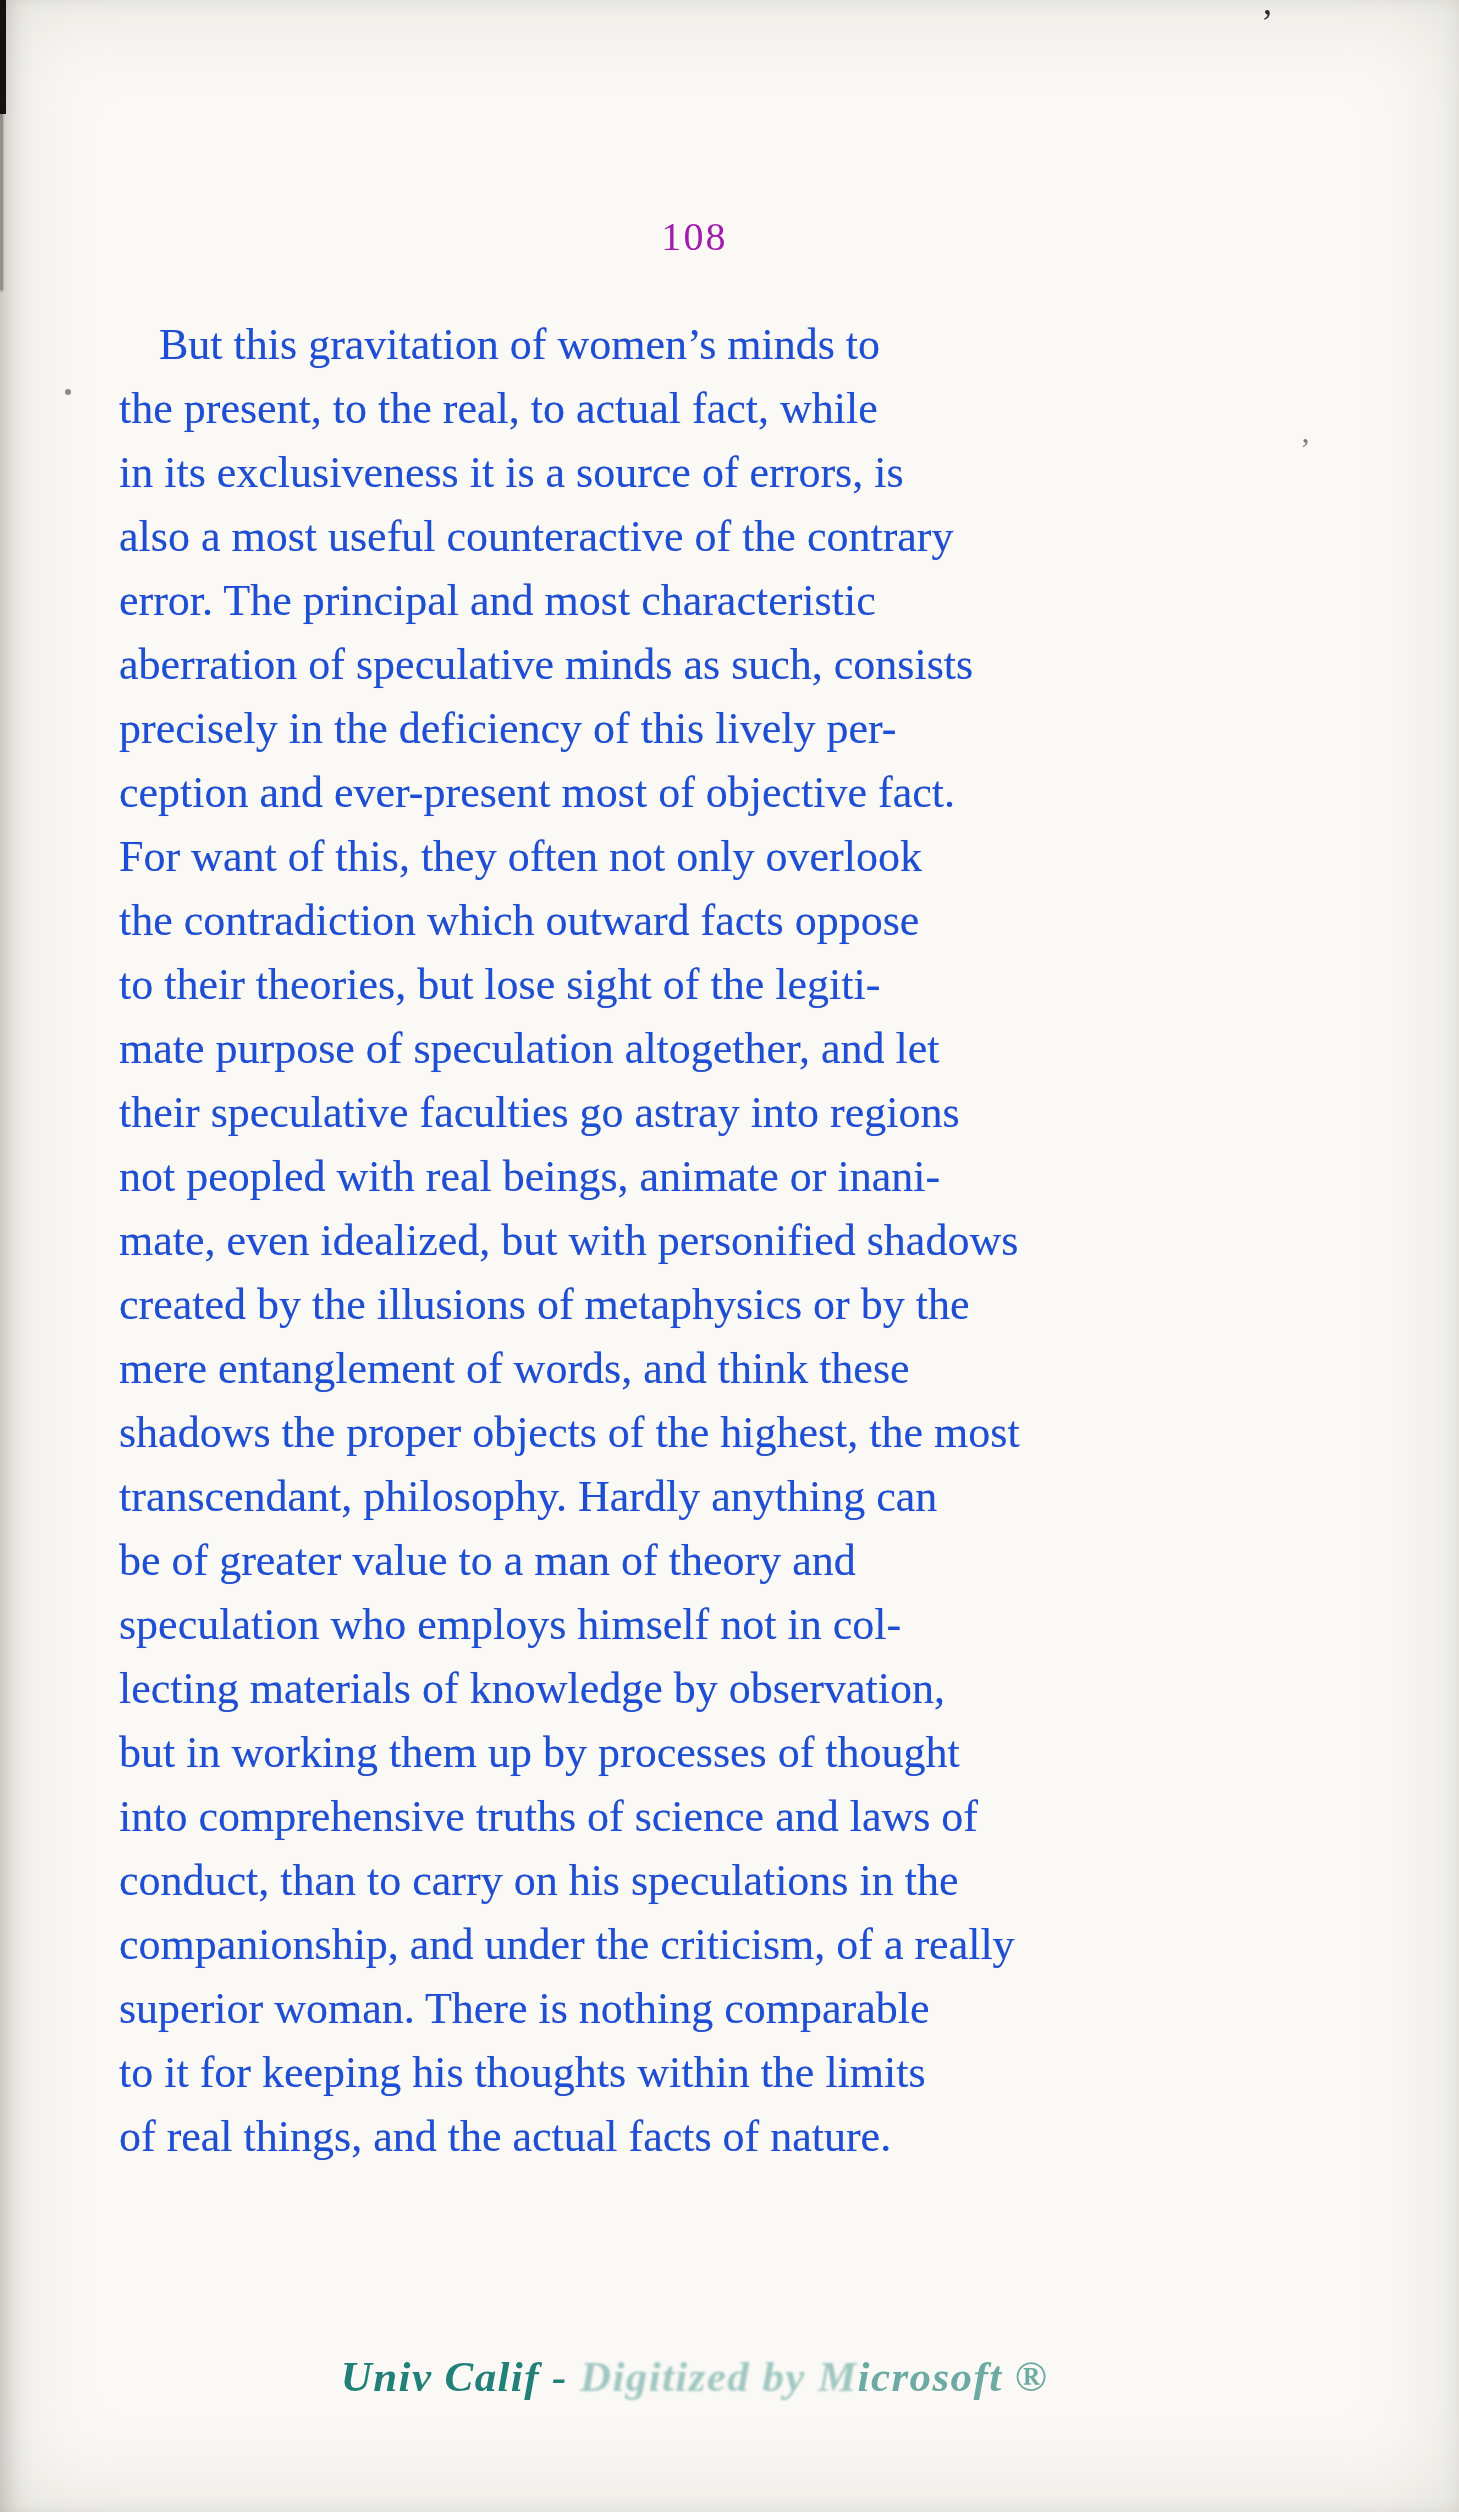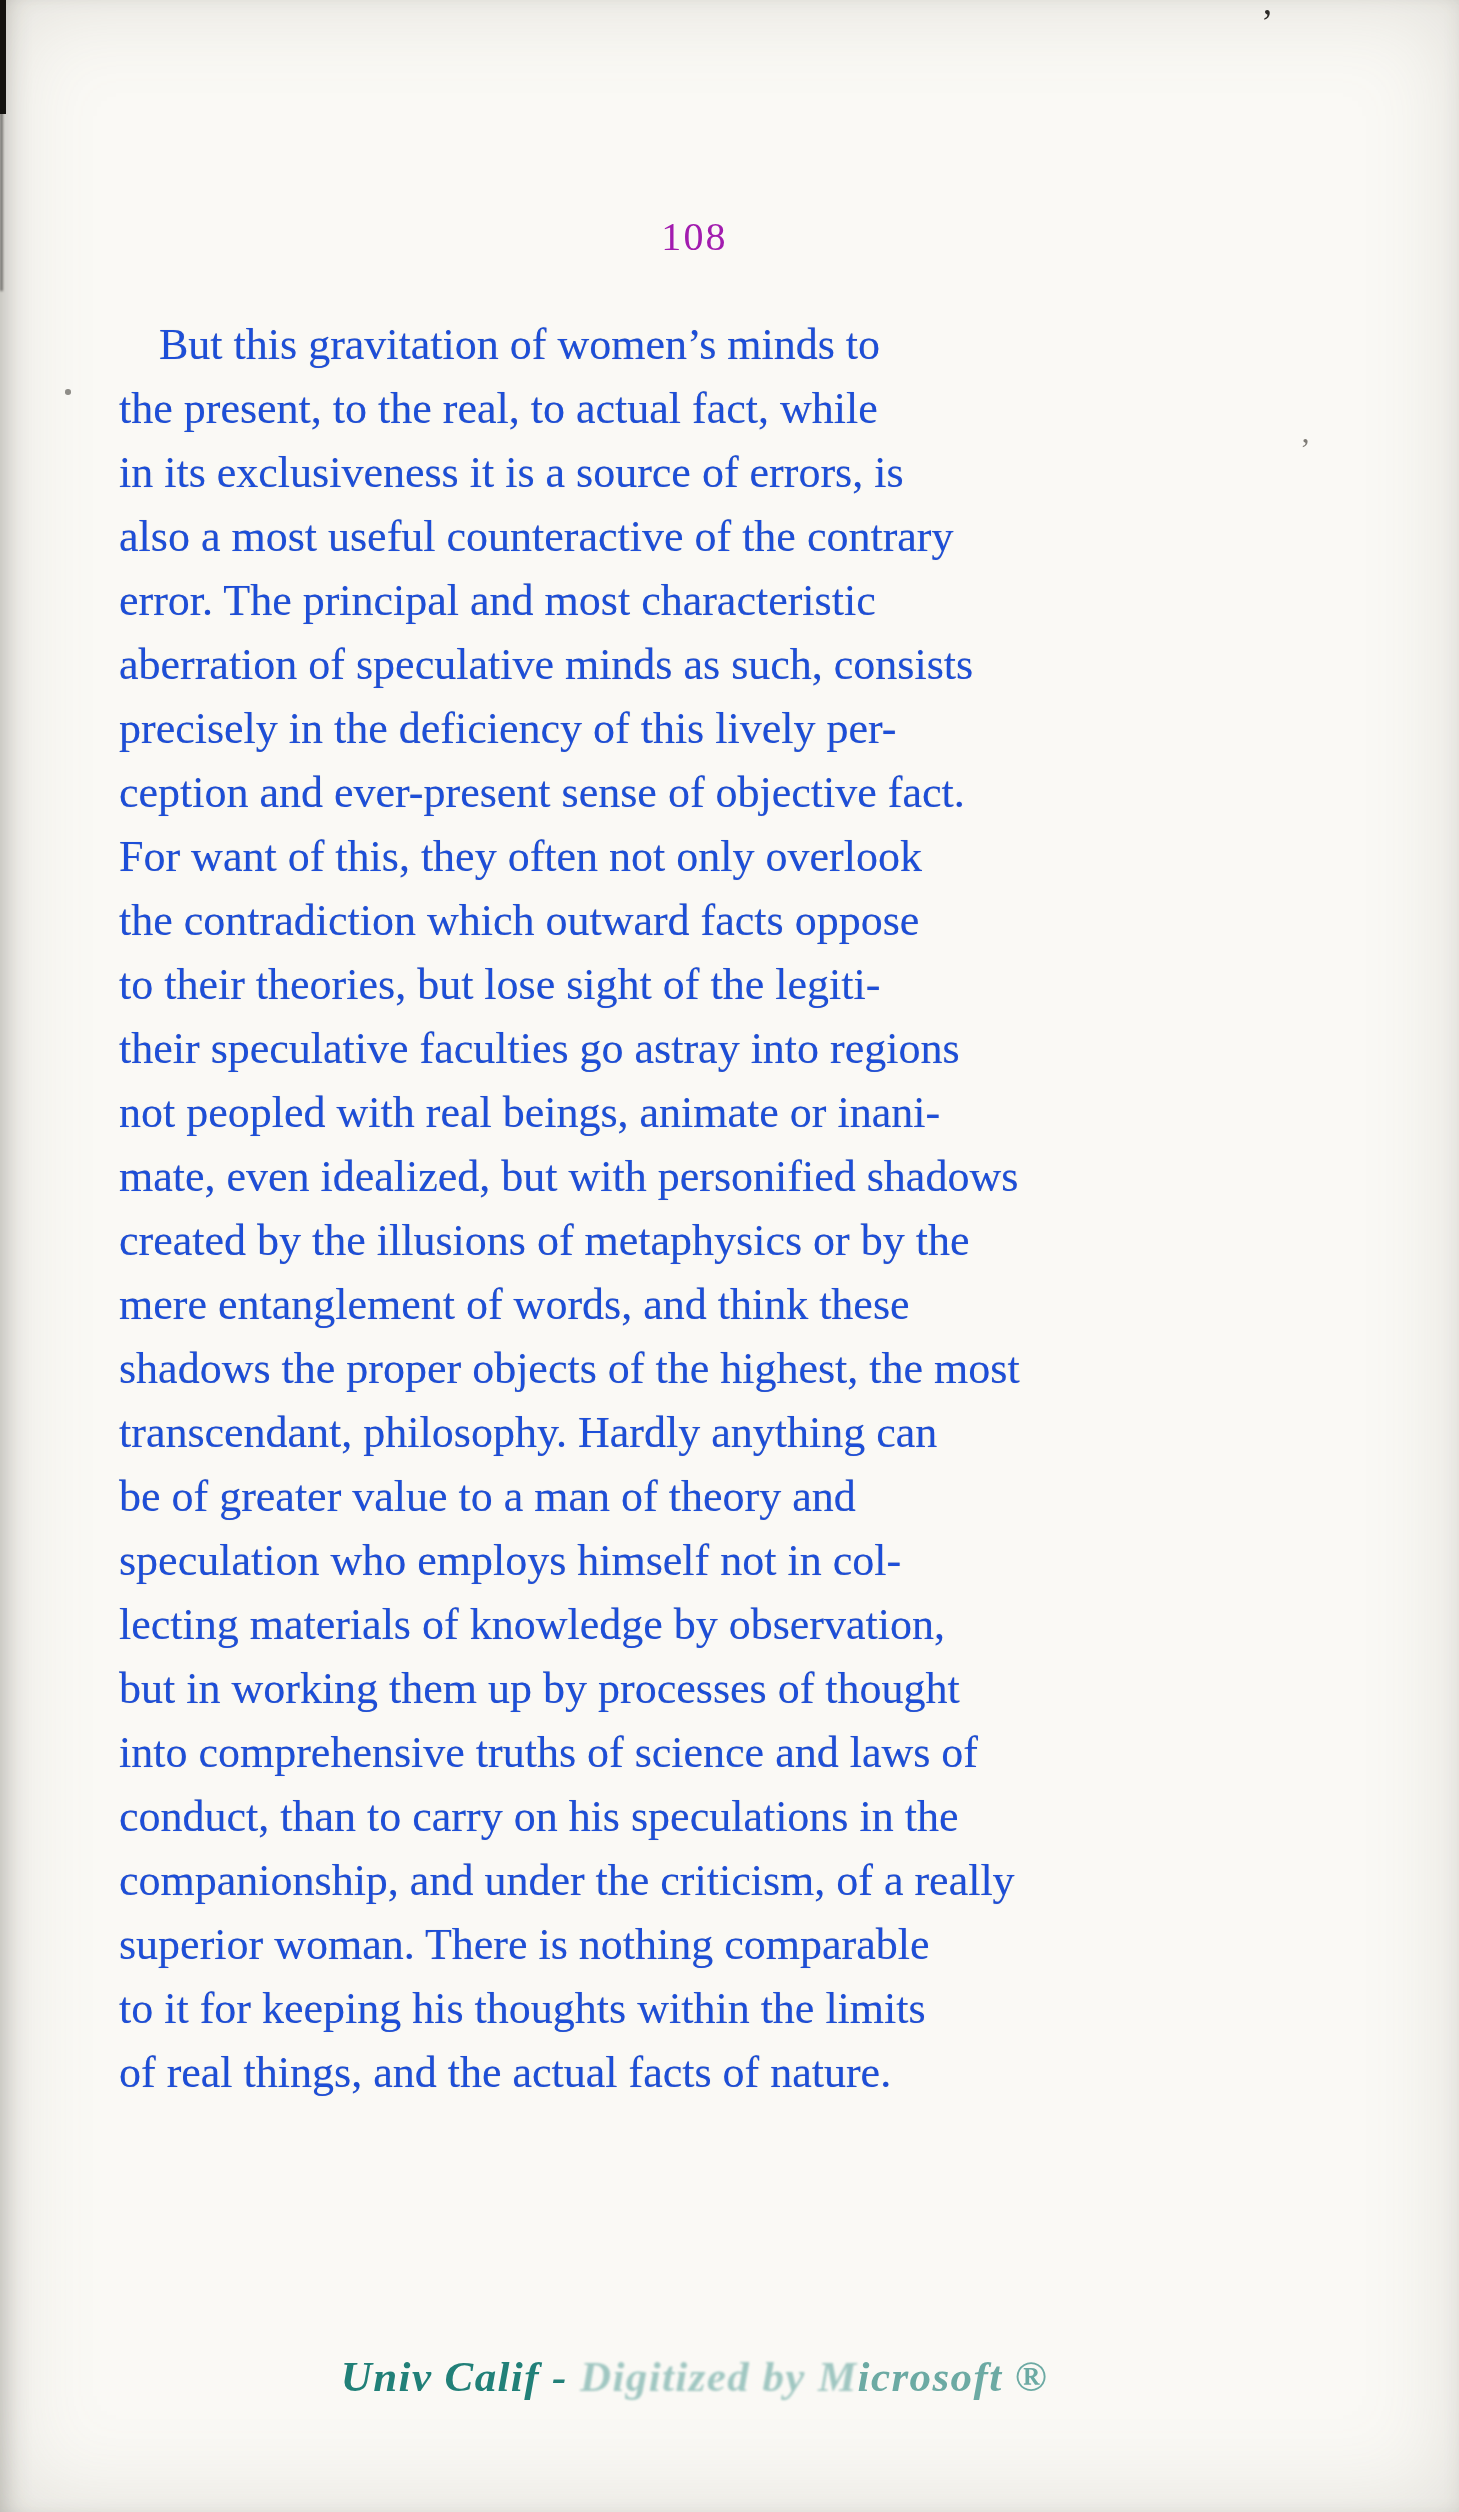--- a/index.html
+++ b/index.html
@@ -135,24 +135,25 @@
   <div class="page-number">108</div>
 
   <div class="body-text">
     <div class="line first">But this gravitation of women’s minds to</div>
     <div class="line">the present, to the real, to actual fact, while</div>
     <div class="line">in its exclusiveness it is a source of errors, is</div>
     <div class="line">also a most useful counteractive of the contrary</div>
     <div class="line">error. The principal and most characteristic</div>
     <div class="line">aberration of speculative minds as such, consists</div>
     <div class="line">precisely in the deficiency of this lively per-</div>
-    <div class="line">ception and ever-present sense of objective fact.</div>
+    <div class="line">ception and ever-present most of objective fact.</div>
     <div class="line">For want of this, they often not only overlook</div>
     <div class="line">the contradiction which outward facts oppose</div>
     <div class="line">to their theories, but lose sight of the legiti-</div>
+    <div class="line">mate purpose of speculation altogether, and let</div>
     <div class="line">their speculative faculties go astray into regions</div>
     <div class="line">not peopled with real beings, animate or inani-</div>
     <div class="line">mate, even idealized, but with personified shadows</div>
     <div class="line">created by the illusions of metaphysics or by the</div>
     <div class="line">mere entanglement of words, and think these</div>
     <div class="line">shadows the proper objects of the highest, the most</div>
     <div class="line">transcendant, philosophy. Hardly anything can</div>
     <div class="line">be of greater value to a man of theory and</div>
     <div class="line">speculation who employs himself not in col-</div>
     <div class="line">lecting materials of knowledge by observation,</div>

